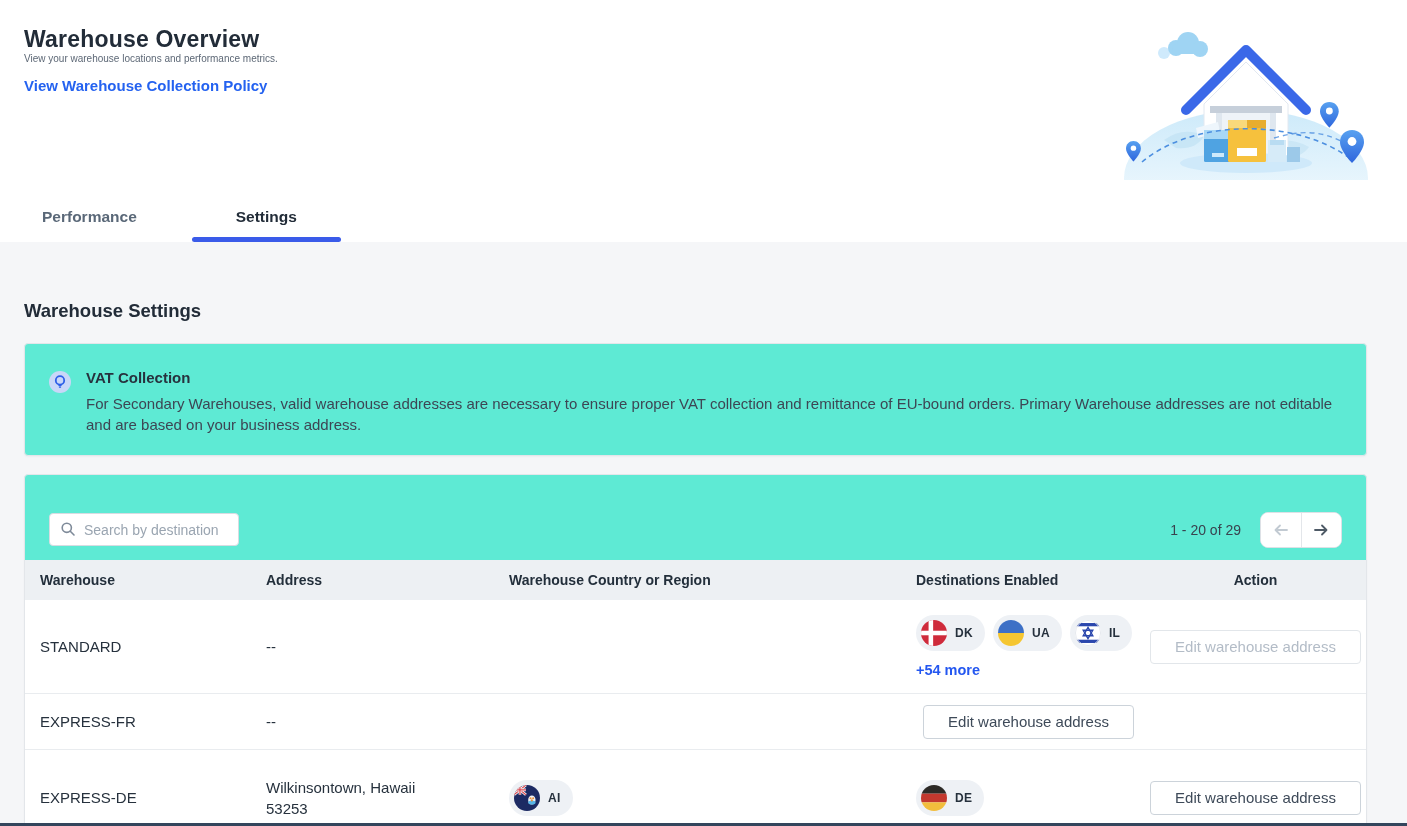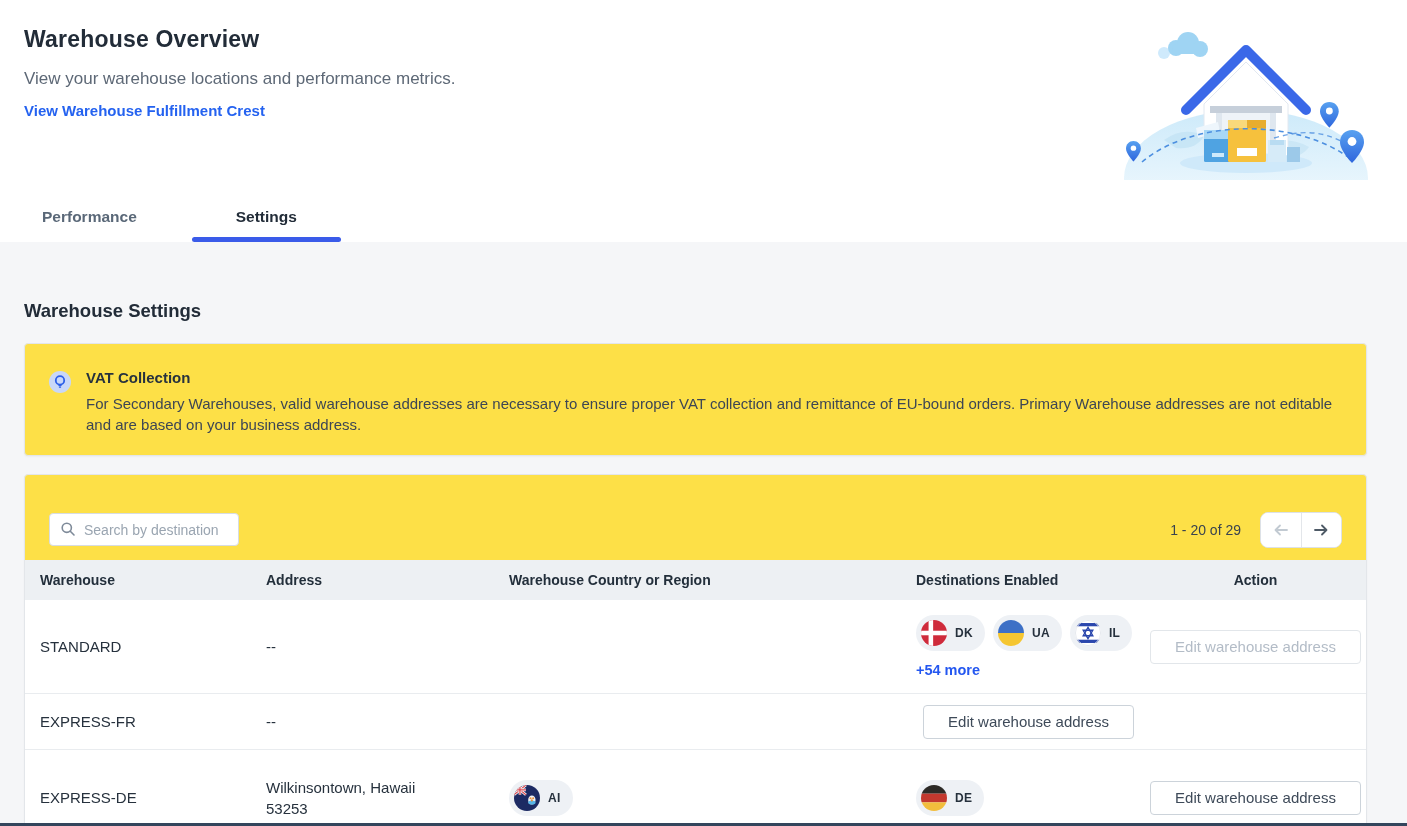--- a/index.html
+++ b/index.html
@@ -3,35 +3,35 @@
 <meta charset="utf-8">
 <style>
   * { margin:0; padding:0; box-sizing:border-box; }
   html,body { width:1407px; height:826px; overflow:hidden; }
   body { font-family:"Liberation Sans", sans-serif; background:#ffffff; color:#26313d; position:relative; }
   .viewport { position:relative; width:1407px; height:826px; overflow:hidden; }
 
   
   .page-header { position:relative; height:200px; background:#fff; padding:26px 0 0 24px; }
   .page-title { font-size:23px; font-weight:700; color:#222c38; letter-spacing:.2px; }
-  .page-subtitle { margin-top:16px; font-size:17px; color:#5d6876; }
+  .page-subtitle { margin-top:0; font-size:10px; color:#5d6876; }
   .policy-link { display:inline-block; margin-top:13px; font-size:15px; font-weight:700; color:#2462f0; text-decoration:none; cursor:pointer; }
   .illustration { position:absolute; top:10px; right:38px; width:245px; height:170px; }
 
   
   .tabs { position:relative; height:42px; background:#fff; display:flex; align-items:flex-end; padding-left:42px; }
   .tab { position:relative; font-size:15.5px; font-weight:700; color:#5a6878; padding-bottom:16px; cursor:pointer; }
   .tab.active { color:#222c38; width:149px; text-align:center; margin-left:55px; }
   .tab.active::after { content:""; position:absolute; left:0; right:0; bottom:0; height:5px; border-radius:3px; background:#3a5be9; }
 
   
   .content { position:absolute; top:242px; left:0; right:0; bottom:0; background:#f5f6f8; padding:0 40px 0 24px; }
   .section-heading { margin-top:58px; font-size:18.5px; font-weight:700; color:#222c38; }
 
-  .card { background:#fde047; border:1px solid #e3e6ea; border-radius:4px; box-shadow:0 1px 2px rgba(20,30,50,.04); }
+  .card { background:#5eead4; border:1px solid #e3e6ea; border-radius:4px; box-shadow:0 1px 2px rgba(20,30,50,.04); }
 
   
   .vat-card { margin-top:21px; height:113px; padding:25px 28px 0 24px; display:flex; }
   .vat-icon-wrap { flex:0 0 22px; width:22px; height:22px; border-radius:50%; background:#c9d7f8; margin-top:2px; display:flex; align-items:center; justify-content:center; }
   .vat-text { margin-left:15px; }
   .vat-title { font-size:15px; font-weight:700; color:#27323e; }
   .vat-body { margin-top:7px; font-size:15px; line-height:21px; color:#3d4654; max-width:1255px; }
 
   
   .table-card { margin-top:18px; padding:0; overflow:hidden; min-height:560px; }
@@ -71,21 +71,21 @@
   .bottom-bar { position:absolute; left:0; right:0; bottom:0; height:3px; background:#33455c; }
 </style>
 </head>
 <body>
 
 <div class="viewport">
 
   <header class="page-header">
     <h1 class="page-title">Warehouse Overview</h1>
     <p class="page-subtitle">View your warehouse locations and performance metrics.</p>
-    <a class="policy-link">View Warehouse Fulfillment Crest</a>
+    <a class="policy-link">View Warehouse Collection Policy</a>
 
     <div class="illustration">
       <svg viewBox="0 0 245 170" width="245" height="170">
         <defs>
           <linearGradient id="globeG" x1="0" y1="0" x2="0" y2="1">
             <stop offset="0" stop-color="#cdeafa"></stop>
               <stop offset="1" stop-color="#ffffff"></stop>
           </linearGradient>
           <linearGradient id="pinG" x1="0" y1="0" x2="0" y2="1">
             <stop offset="0" stop-color="#58a1f0"></stop>

